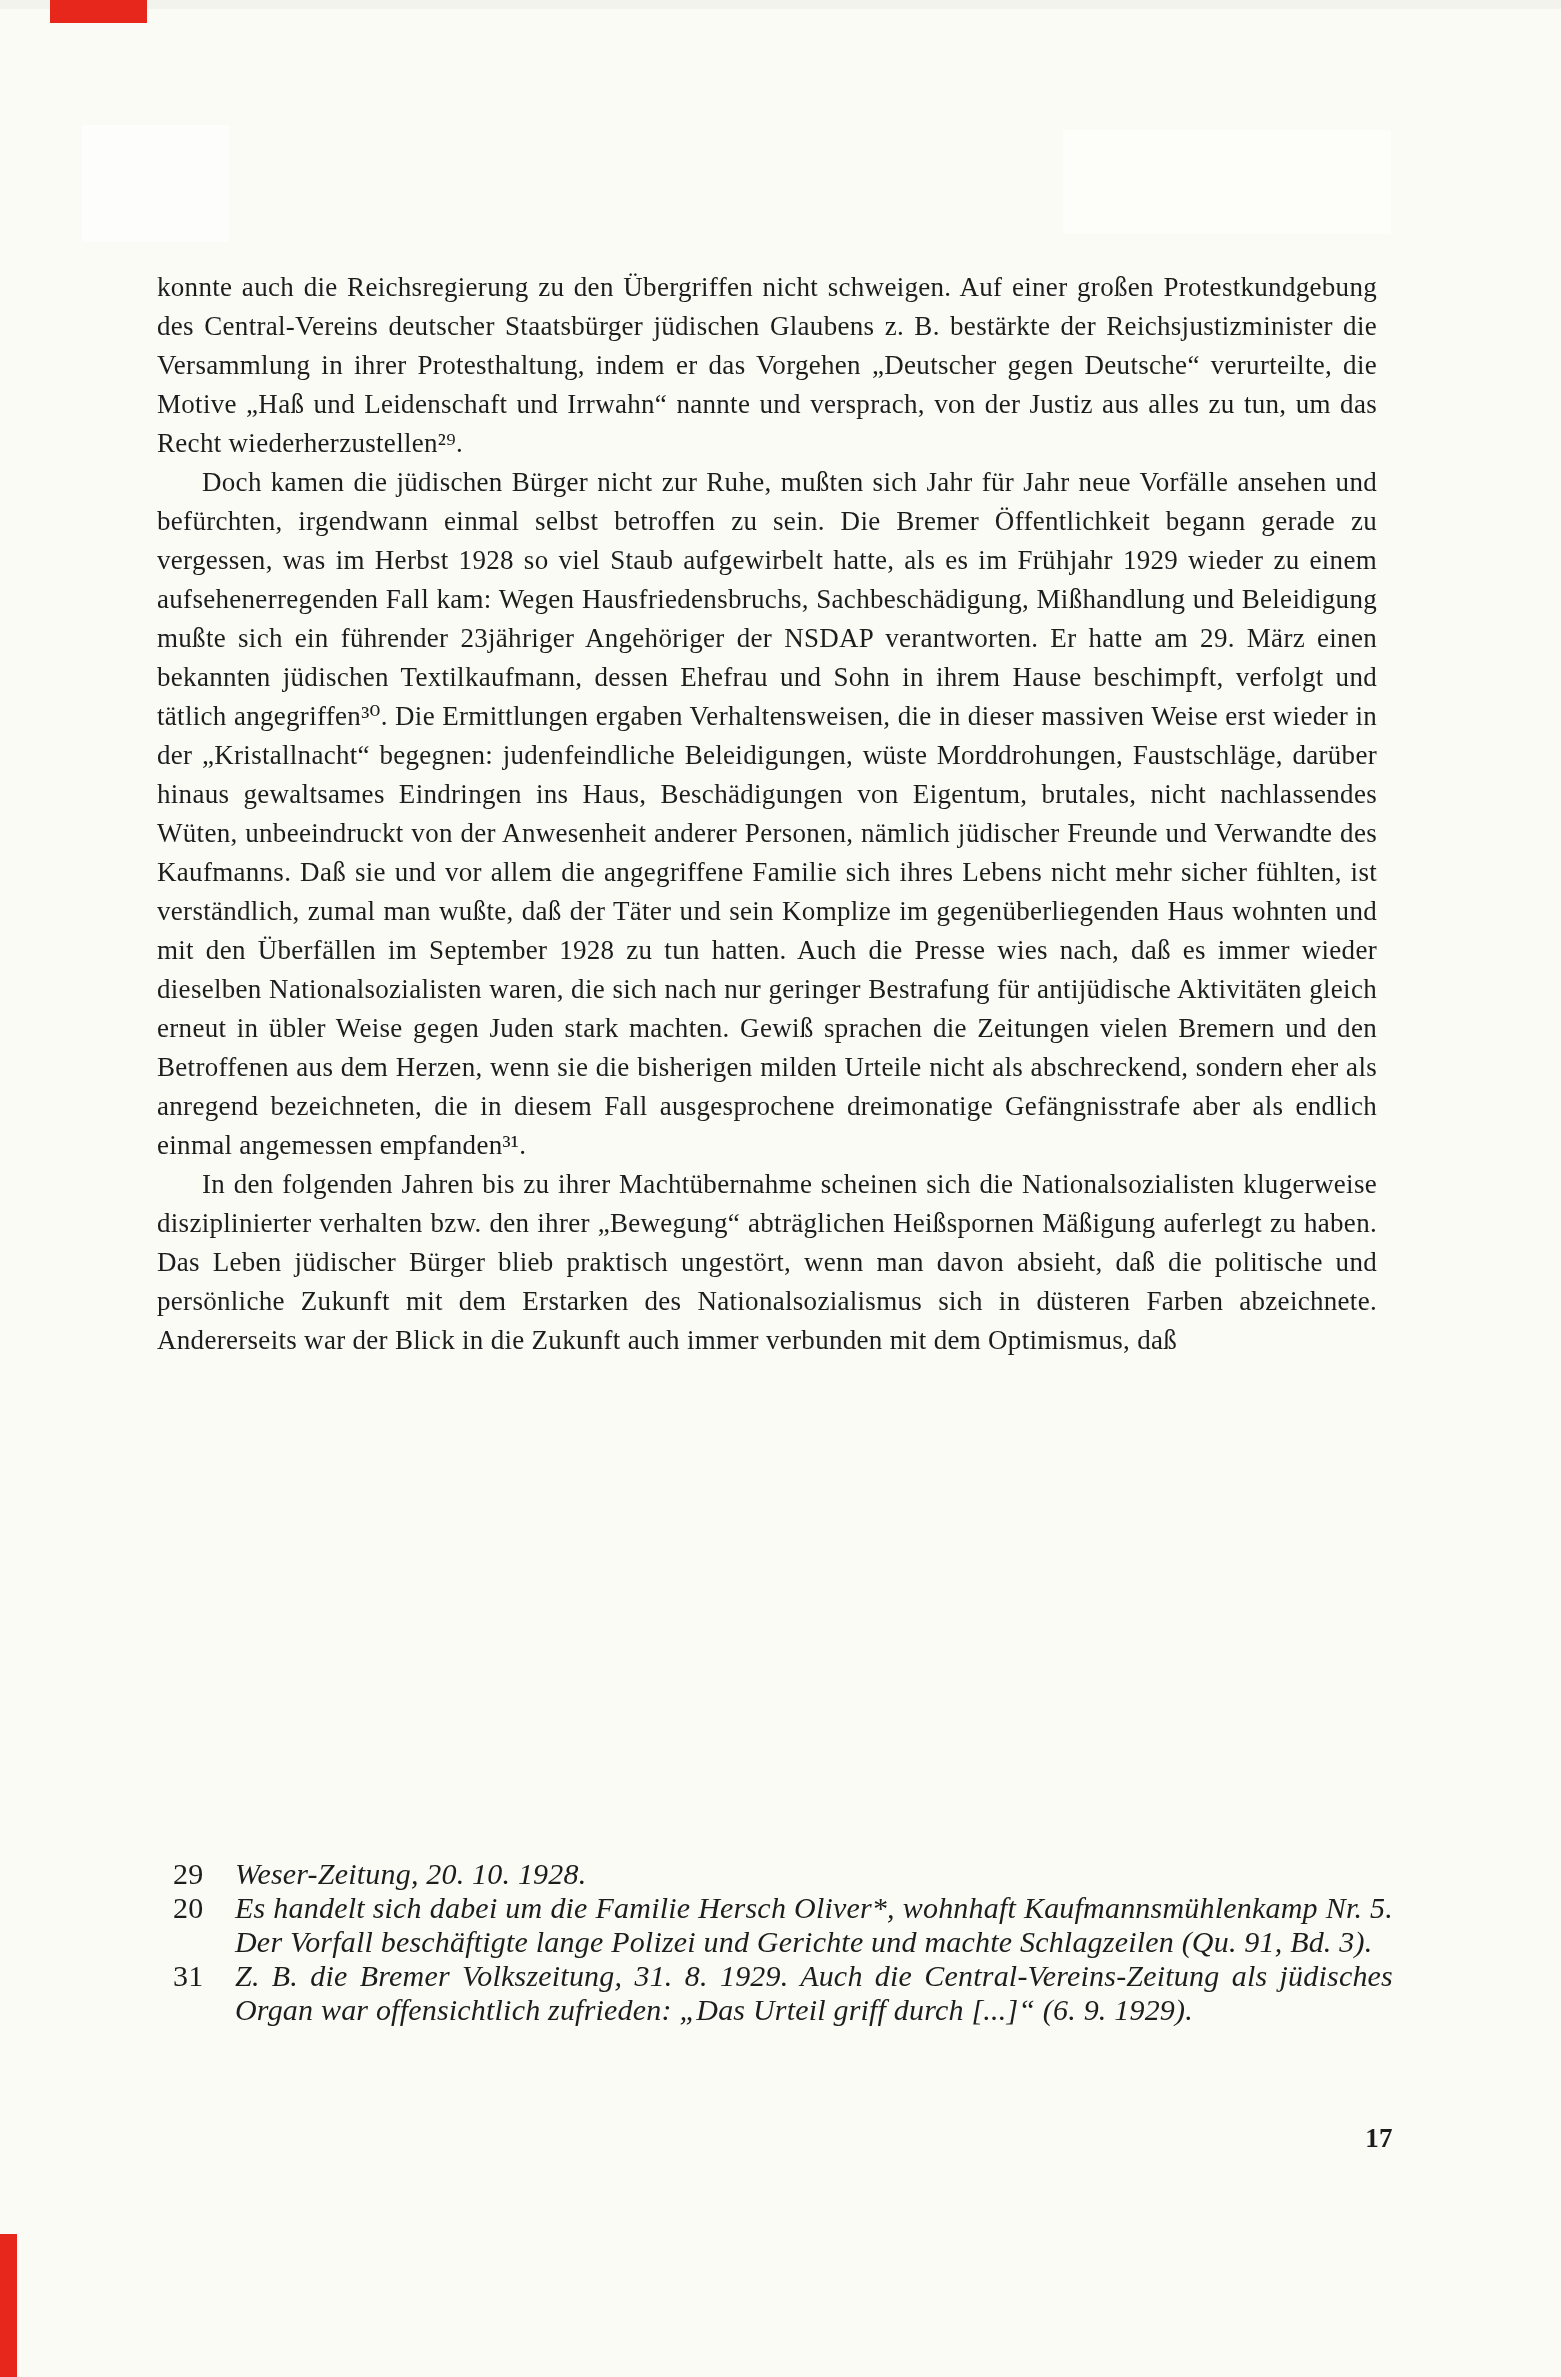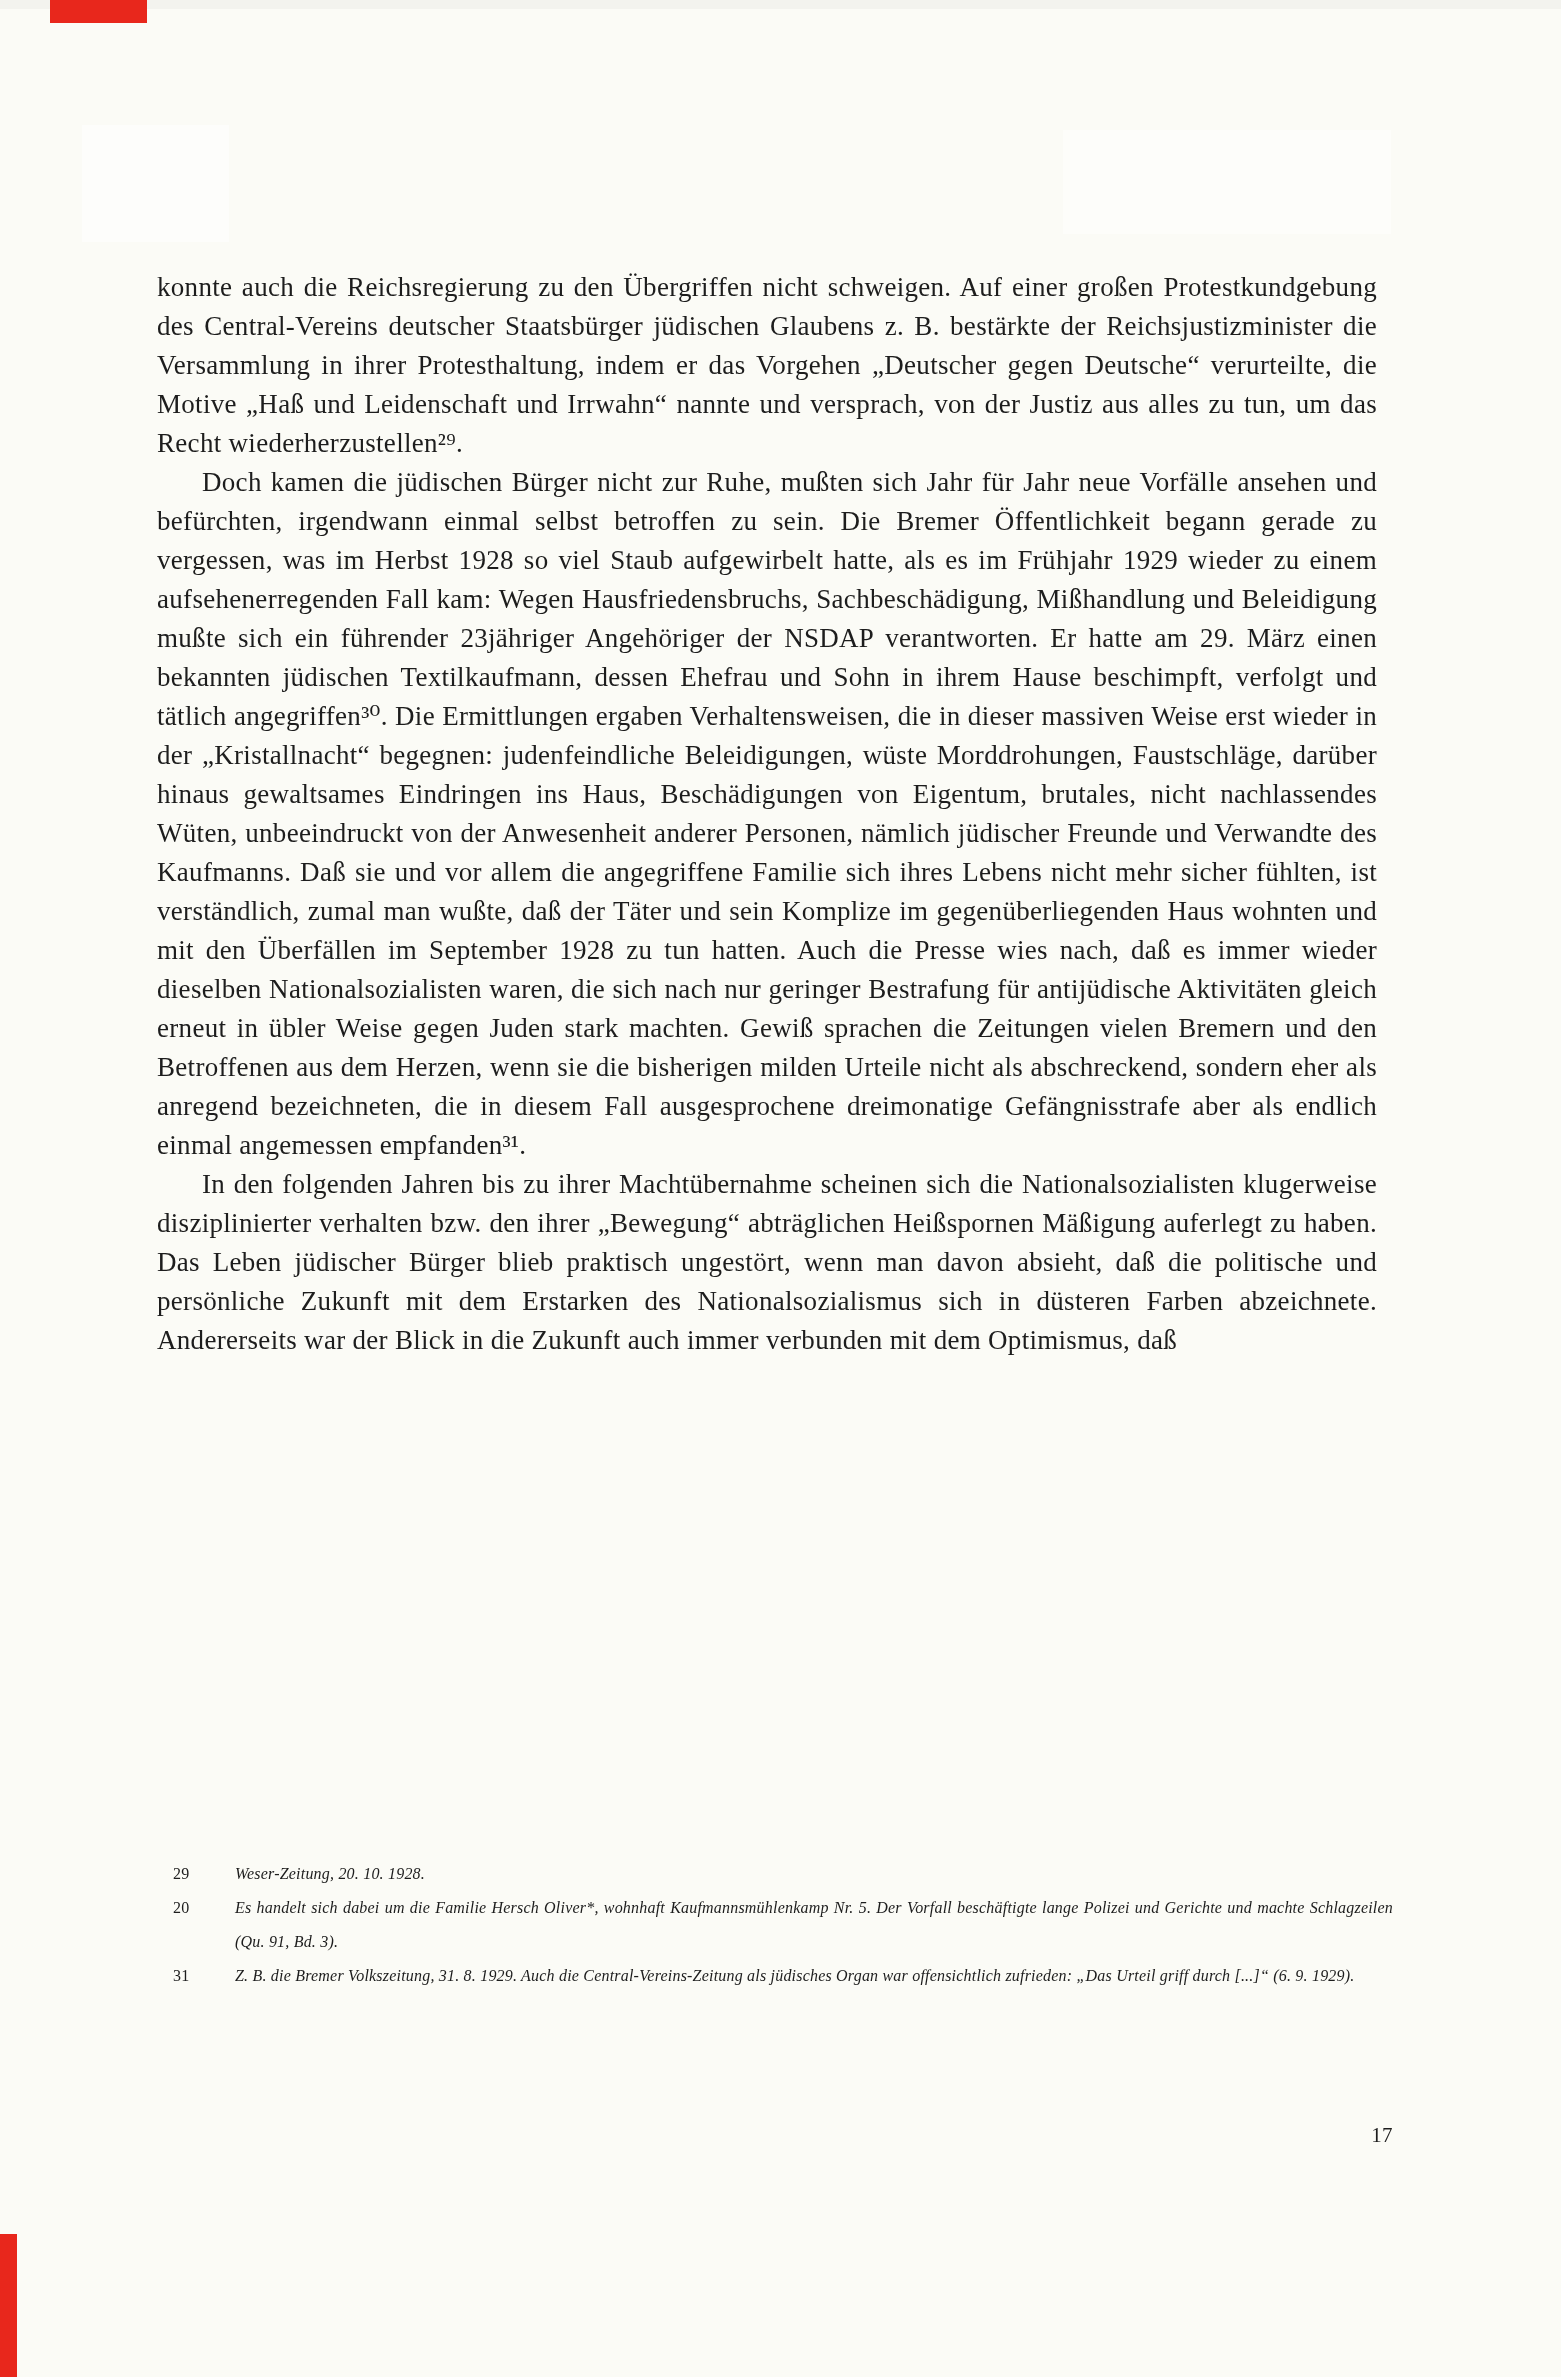--- a/index.html
+++ b/index.html
@@ -38,34 +38,34 @@
   }
   .para{margin:0;}
   .para.indent{text-indent:45px;}
 
   
   .footnotes{
     position:absolute;
     left:173px;
     top:1857px;
     width:1220px;
-    font-size:16px;
+    font-size:30px;
     line-height:34px;
     letter-spacing:0.2px;
   }
   .footnote{display:flex;align-items:flex-start;}
   .fn-num{width:62px;flex:0 0 62px;}
   .fn-text{flex:1;text-align:justify;font-style:italic;}
 
   .page-number{
     position:absolute;
     right:169px;
     top:2123px;
-    font-size:21px;
-    font-weight:normal;
+    font-size:27px;
+    font-weight:bold;
     letter-spacing:0.4px;
   }
 </style>
 </head>
 <body>
 
 <div class="page">
 
   <div class="artifact gray-top-edge"></div>
   <div class="artifact red-top"></div>

